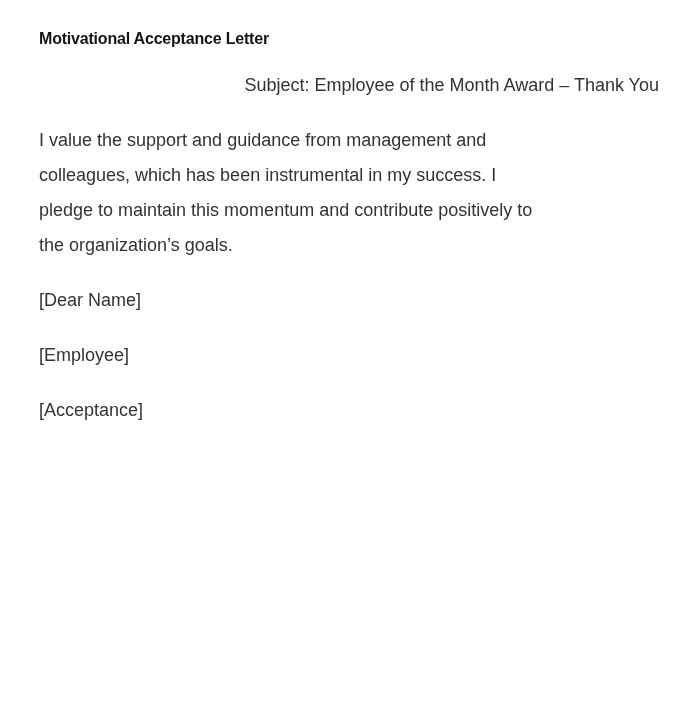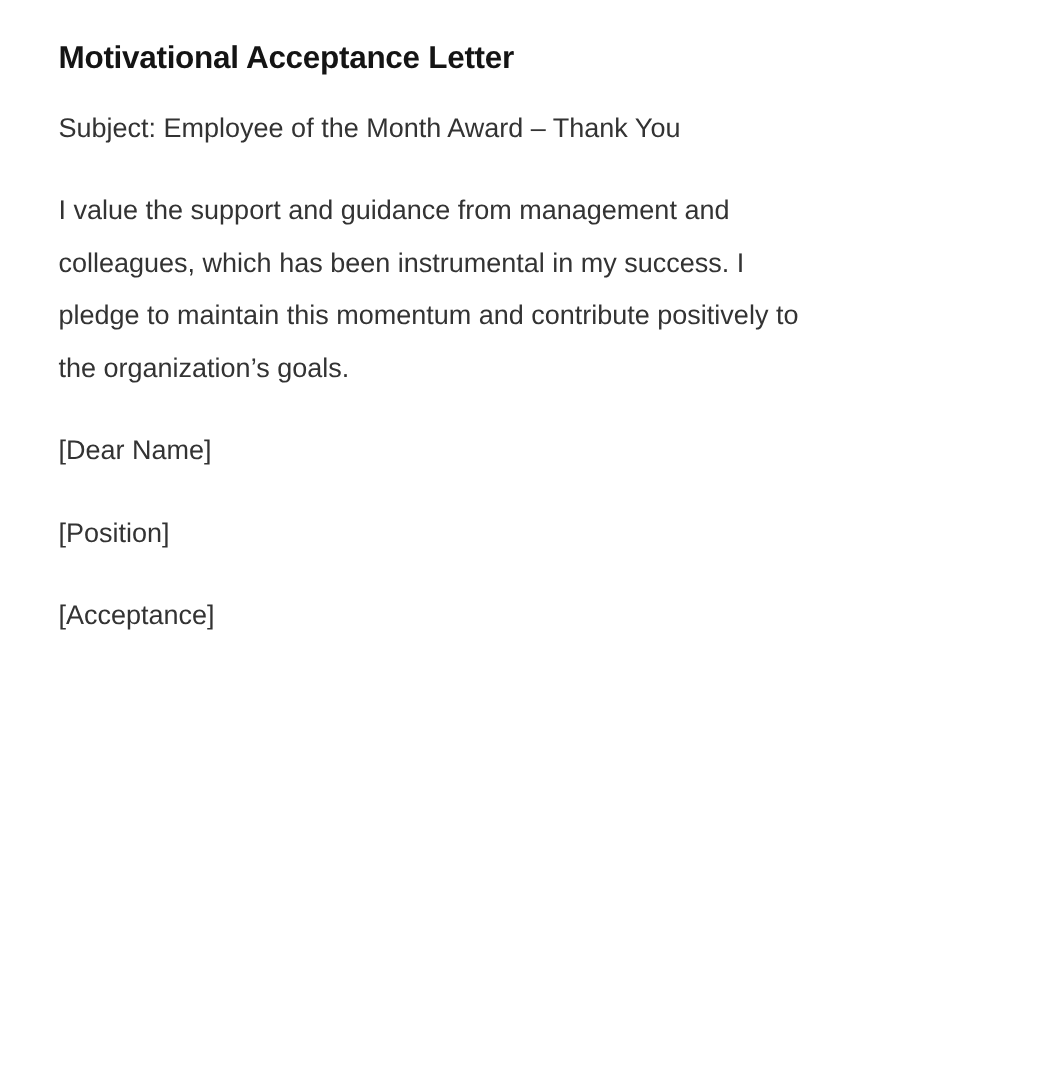--- a/index.html
+++ b/index.html
@@ -12,53 +12,54 @@
     width: 700px;
     height: 711px;
     background: #ffffff;
     box-sizing: border-box;
     padding: 21px 40px 0 39px;
     font-family: "Liberation Sans", "DejaVu Sans", sans-serif;
     overflow: hidden;
   }
   .letter-title {
     margin: 0;
-    font-size: 21px;
+    font-size: 16px;
     line-height: 35px;
     font-weight: 700;
     color: #141414;
     letter-spacing: -0.2px;
   }
   .line-block {
     margin: 20px 0 0 0;
     font-size: 18px;
     line-height: 35px;
     font-weight: 400;
     color: #333333;
     white-space: pre-line;
     max-width: 620px;
   }
   .subject-line {
     margin-top: 12px;
+    text-align: right;
   }
 </style>
 </head>
 <body>
 
 <div class="page">
   <h1 class="letter-title">Motivational Acceptance Letter</h1>
 
   <p class="line-block subject-line">Subject: Employee of the Month Award – Thank You</p>
 
 
 
   <p class="line-block">I value the support and guidance from management and
 colleagues, which has been instrumental in my success. I
 pledge to maintain this momentum and contribute positively to
 the organization’s goals.</p>
 
 
   <p class="line-block">[Dear Name]</p>
 
-  <p class="line-block">[Position]</p>
+  <p class="line-block">[Employee]</p>
 
   <p class="line-block">[Acceptance]</p>
 </div>
 
 </body></html>

